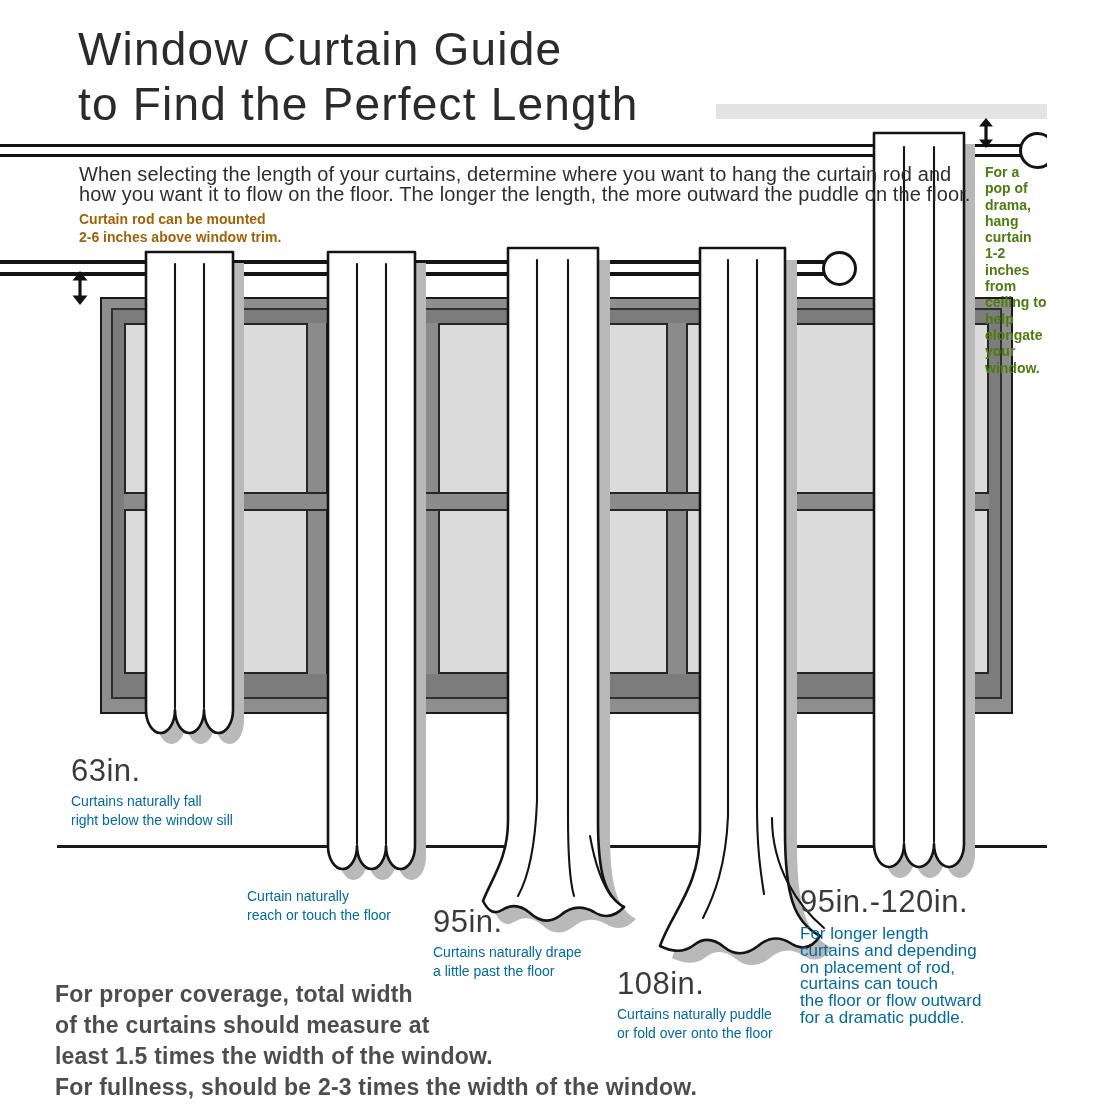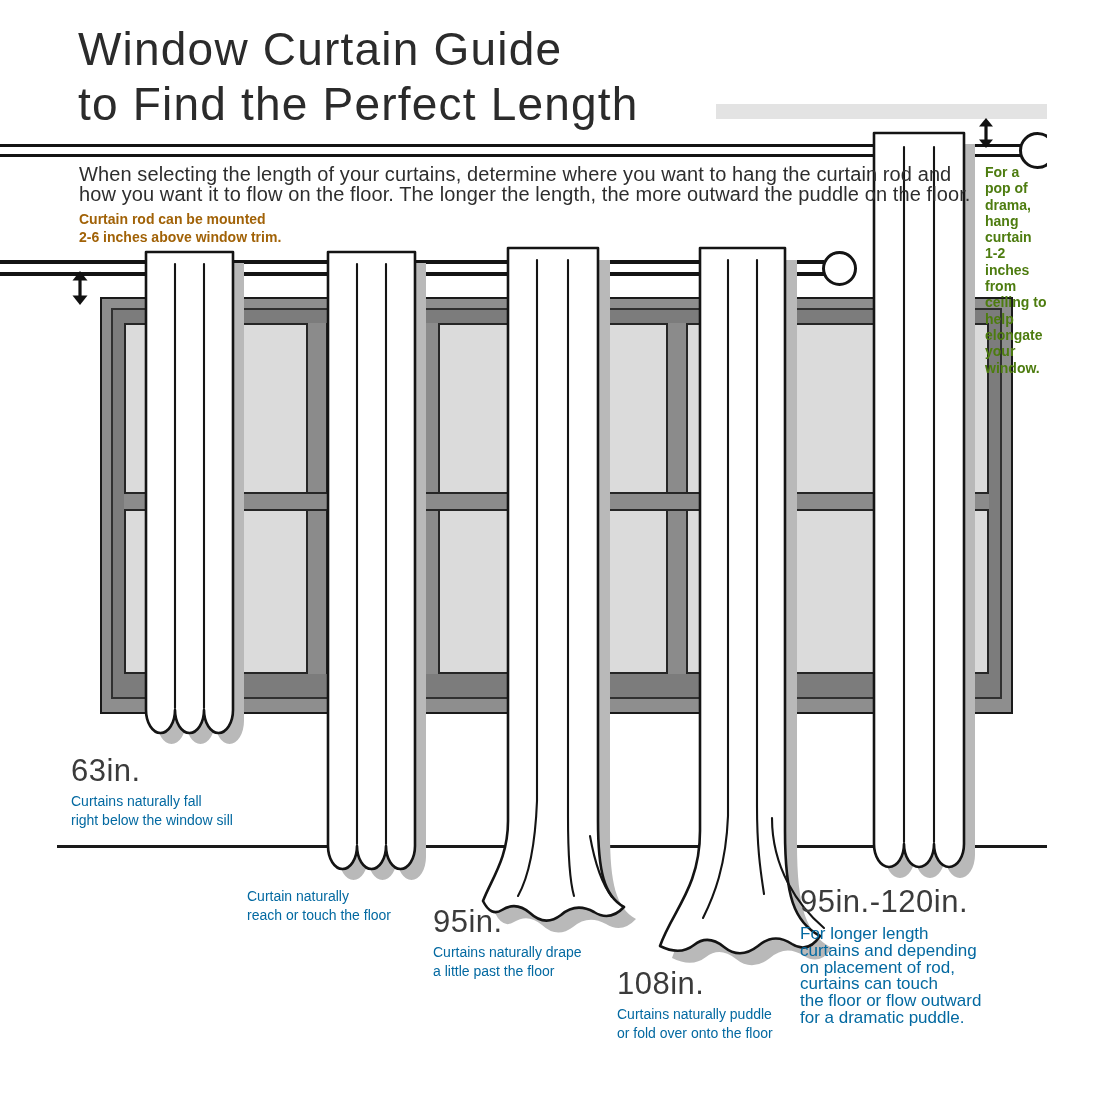--- a/index.html
+++ b/index.html
@@ -183,14 +183,20 @@
     <div class="desc">
       <div>For longer length</div>
       <div>curtains and depending</div>
       <div>on placement of rod,</div>
       <div>curtains can touch</div>
       <div>the floor or flow outward</div>
       <div>for a dramatic puddle.</div>
     </div>
   </div>
 
+  <div class="abs footer">
+    <div>For proper coverage, total width</div>
+    <div>of the curtains should measure at</div>
+    <div>least 1.5 times the width of the window.</div>
+    <div>For fullness, should be 2-3 times the width of the window.</div>
+  </div>
 
 </div>
 
 </body></html>

